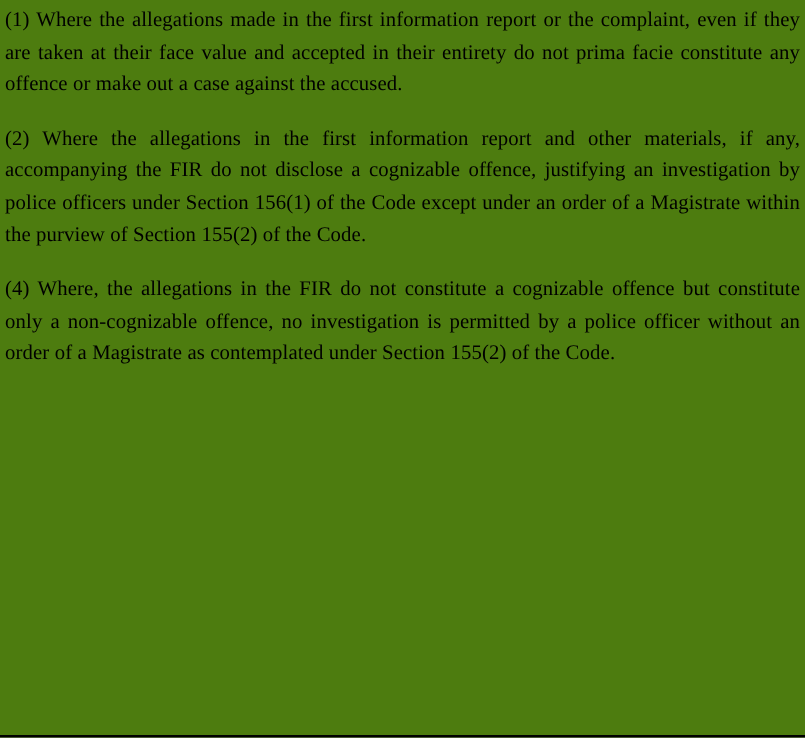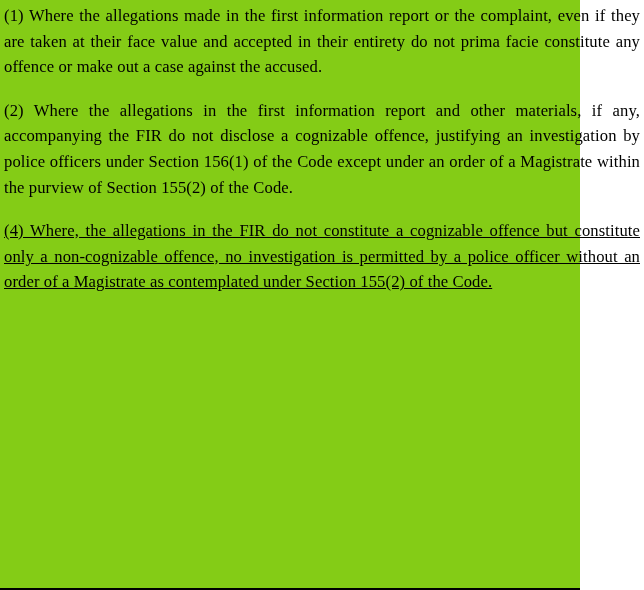--- a/index.html
+++ b/index.html
@@ -9,44 +9,43 @@
   }
   body {
     width: 644px;
     height: 590px;
     font-family: "Liberation Serif", serif;
     color: #000000;
     overflow: hidden;
   }
   .page {
     position: relative;
-    width: 580px;
+    width: 644px;
     height: 590px;
     box-sizing: border-box;
-    background: #84cc16;
+    background: #4d7c0f;
   }
   .content {
     position: absolute;
     left: 3px;
     top: 3px;
     width: 638px;
     box-sizing: border-box;
     padding: 0 1px;
   }
   .para {
     font-size: 16.6px;
     line-height: 25.6px;
     text-align: justify;
     text-justify: inter-word;
     margin: 0 0 18px 0;
     letter-spacing: 0.1px;
   }
   .para:last-child {
     margin-bottom: 0;
-    text-decoration: underline;
   }
   .bottom-rule {
     position: absolute;
     left: 0;
     right: 0;
     bottom: 0;
     height: 2px;
     background: #000000;
   }
 </style>

